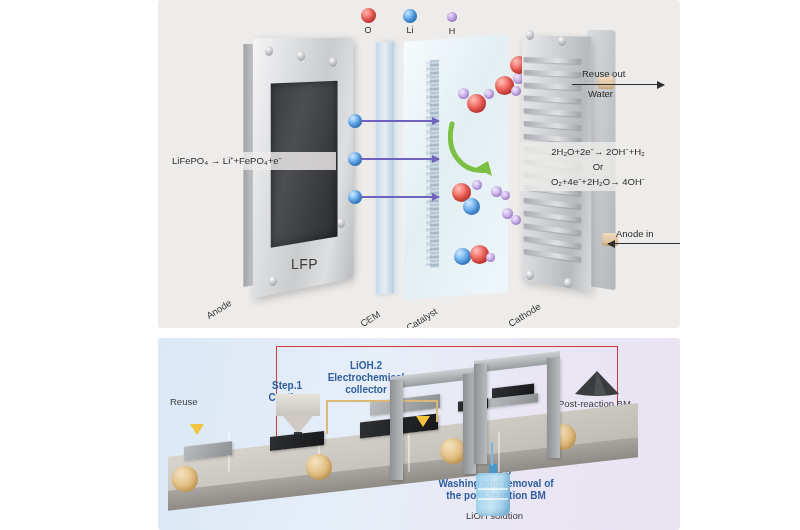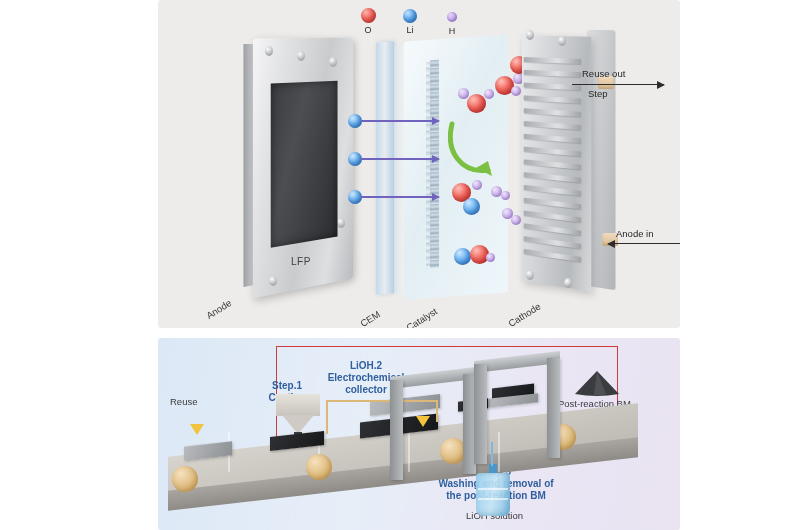--- a/index.html
+++ b/index.html
@@ -36,21 +36,21 @@
      box-shadow:2px 3px 8px rgba(0,0,0,.22);}
   .anode-edge{position:absolute;left:0px;top:6px;width:12px;height:242px;
      background:linear-gradient(90deg,#9da0a3,#cfd1d3);
      transform:perspective(520px) rotateY(22deg) skewY(-5.5deg);}
   .lfp-plate{position:absolute;left:26px;top:44px;width:72px;height:160px;
      background:linear-gradient(105deg,#3b3d40 0%,#4c4e52 35%,#3a3c3f 70%,#2b2d30 100%);
      transform:perspective(520px) rotateY(22deg) skewY(-5.5deg);
      box-shadow:inset 0 0 10px rgba(0,0,0,.5);}
   .bolt{position:absolute;width:8px;height:10px;border-radius:50%;
      background:radial-gradient(circle at 35% 30%,#fdfdfd,#b4b6b9 60%,#8c8e91);}
-  .lfp-label{position:absolute;left:48px;top:218px;font-size:10px;color:#3d3d3d;letter-spacing:.5px;}
+  .lfp-label{position:absolute;left:48px;top:218px;font-size:14px;color:#3d3d3d;letter-spacing:.5px;}
 
   
   #anode-eq{position:absolute;left:10px;top:152px;width:160px;
      font-size:9.5px;color:#2a2a2a;background:rgba(238,236,234,.82);
      padding:3px 4px;line-height:12px;white-space:nowrap;}
 
   
   #cem{position:absolute;left:218px;top:42px;width:18px;height:252px;
      background:linear-gradient(90deg,rgba(190,214,235,.85),rgba(225,238,248,.55),rgba(168,198,225,.8));
      transform:skewY(-5deg);box-shadow:1px 0 4px rgba(120,150,180,.35);}
@@ -216,20 +216,21 @@
     <div class="anode-frame"></div>
     <div class="bolt" style="left:22px;top:8px;"></div>
     <div class="bolt" style="left:54px;top:13px;"></div>
     <div class="bolt" style="left:86px;top:19px;"></div>
     <div class="bolt" style="left:94px;top:180px;"></div>
     <div class="bolt" style="left:26px;top:238px;"></div>
     <div class="lfp-plate"></div>
     <div class="lfp-label">LFP</div>
   </div>
 
+  <div id="anode-eq">LiFePO₄ → Li⁺+FePO₄+e⁻</div>
 
   <div id="cem"></div>
   <div id="cem2"></div>
 
   <div id="chamber"></div>
   <div id="catalyst-layer2"></div>
   <div id="catalyst-layer"></div>
 
   <div class="li-row" style="left:190px;top:114px;width:95px;">
     <div class="li-ball"></div>
@@ -306,25 +307,30 @@
     <div class="bolt" style="left:20px;top:2px;"></div>
     <div class="bolt" style="left:52px;top:8px;"></div>
     <div class="bolt" style="left:20px;top:242px;"></div>
     <div class="bolt" style="left:58px;top:250px;"></div>
     <div class="port" style="left:92px;top:48px;"></div>
     <div class="port" style="left:96px;top:205px;"></div>
   </div>
 
   <div class="flowline arrowR" style="left:414px;top:84px;width:92px;"></div>
   <div class="flow-lab" style="left:424px;top:68px;">Reuse out</div>
-  <div class="flow-lab" style="left:430px;top:88px;">Step</div>
+  <div class="flow-lab" style="left:430px;top:88px;">Water</div>
 
   <div class="flowline arrowL" style="left:450px;top:243px;width:72px;"></div>
   <div class="flow-lab" style="left:458px;top:228px;">Anode in</div>
 
+  <div id="cathode-eq">
+    <div>2H₂O+2e⁻→ 2OH⁻+H₂</div>
+    <div class="eq-or">Or</div>
+    <div>O₂+4e⁻+2H₂O→ 4OH⁻</div>
+  </div>
 
   <div class="rot-lab" style="left:52px;top:310px;">Anode</div>
   <div class="rot-lab" style="left:206px;top:318px;">CEM</div>
   <div class="rot-lab" style="left:252px;top:322px;">Catalyst</div>
   <div class="rot-lab" style="left:354px;top:318px;">Cathode</div>
 </div>
 
 <div class="panel" id="bottom-panel">
 
   <div id="circuit-loop"></div>

